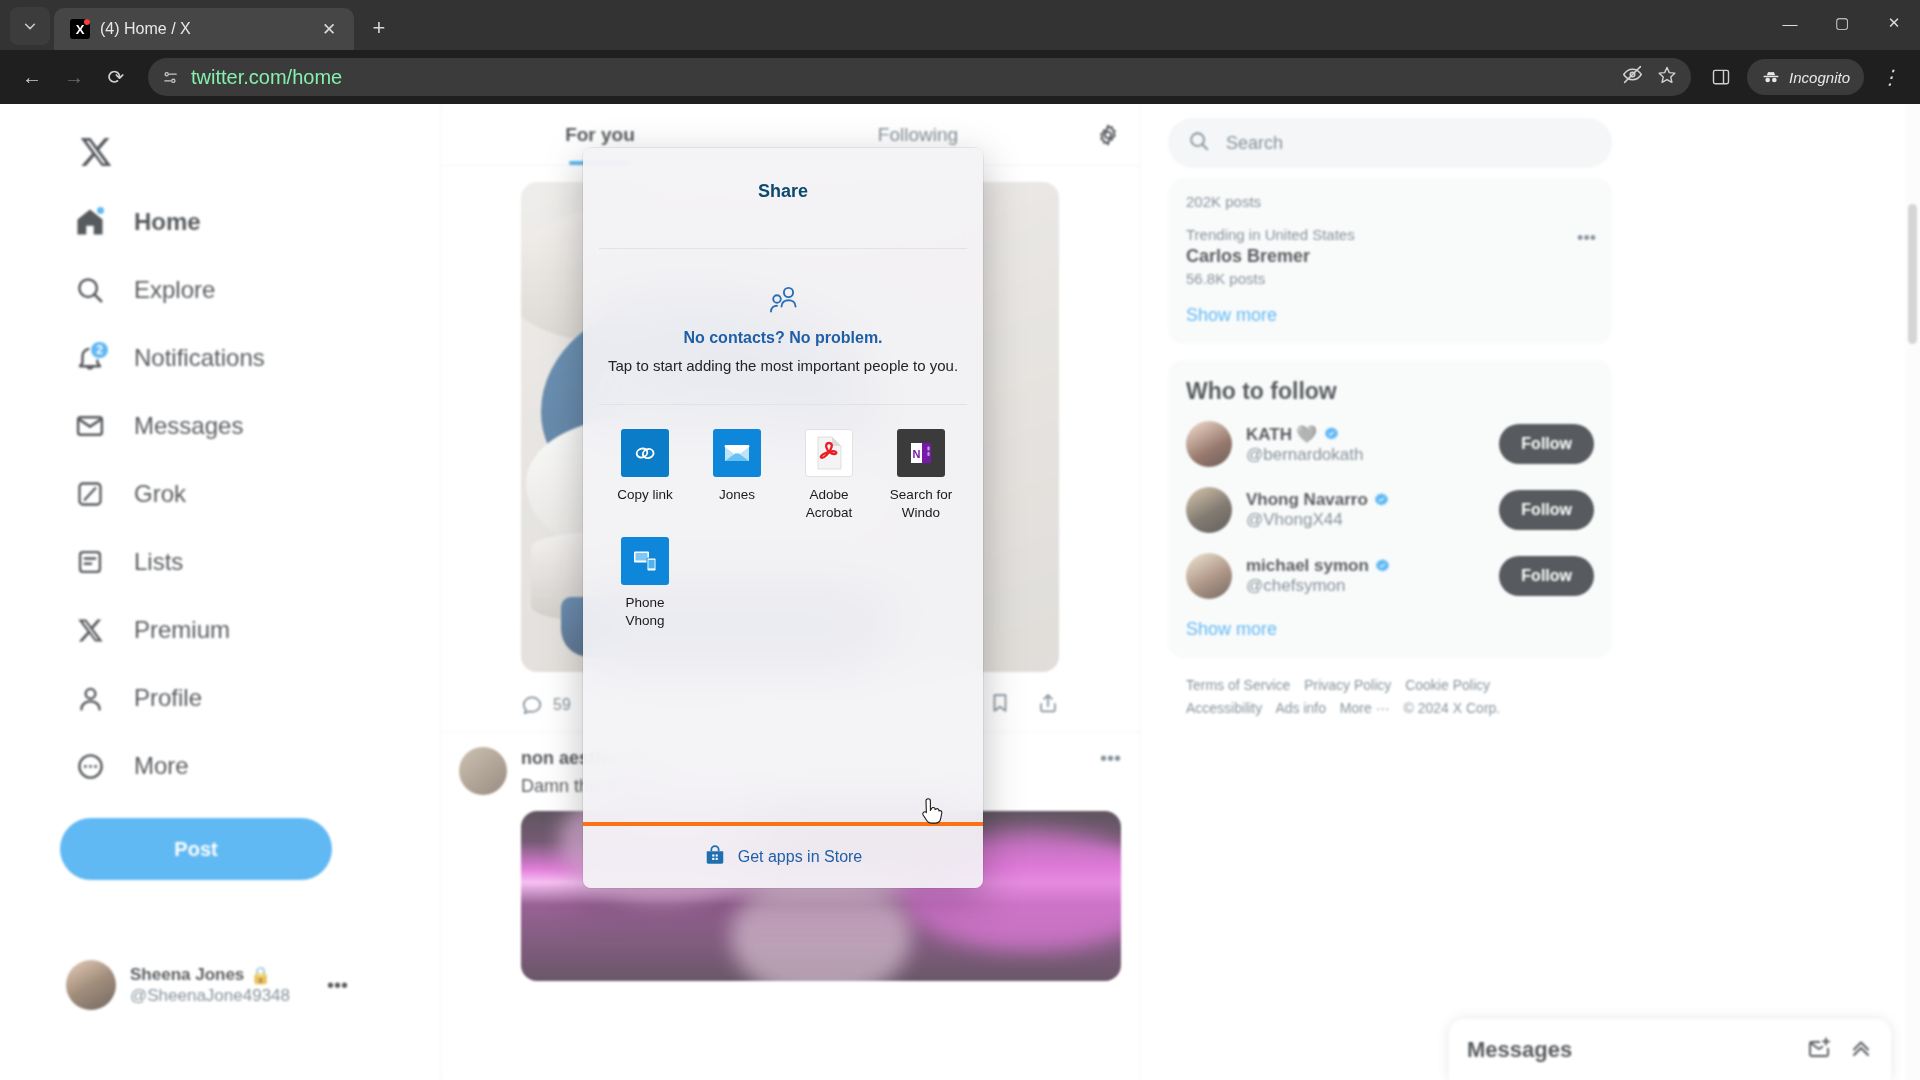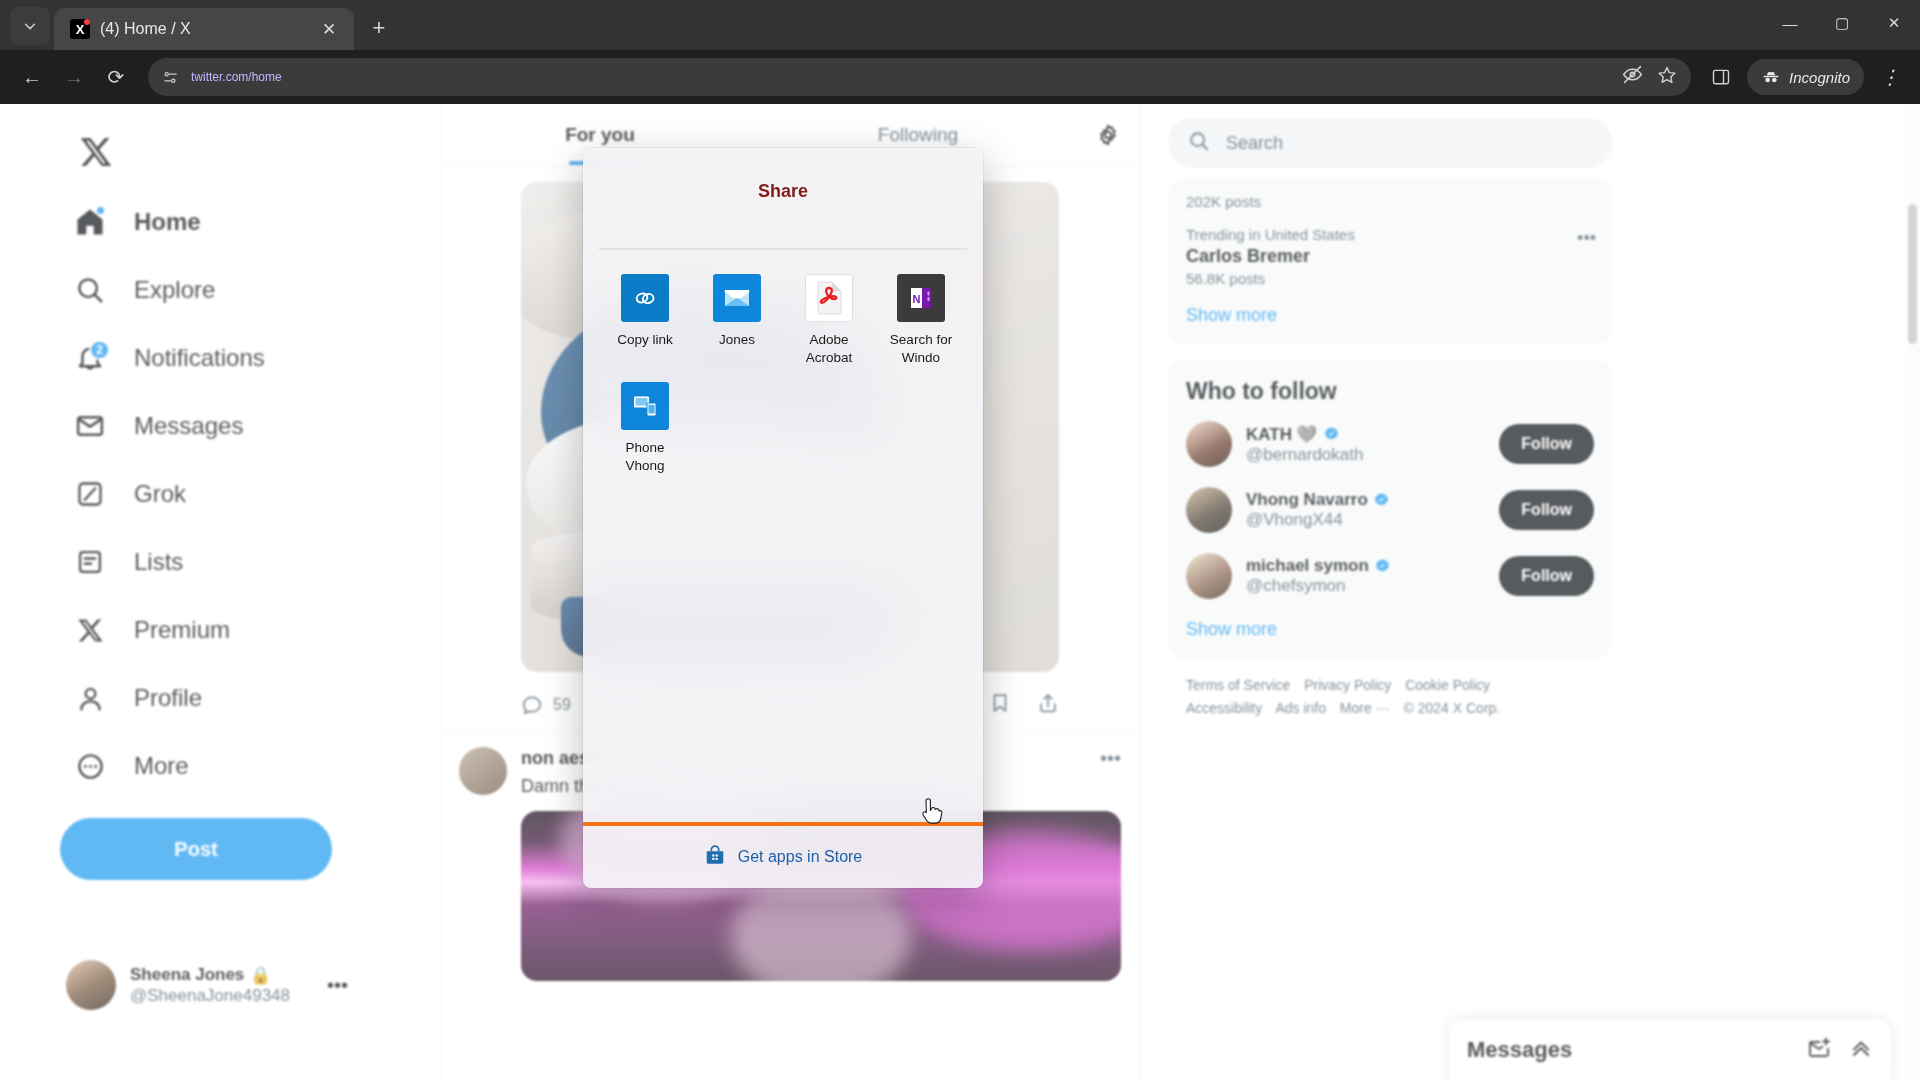--- a/index.html
+++ b/index.html
@@ -66,21 +66,21 @@
   .navbtn {
     width: 36px; height: 36px; display: flex; align-items: center; justify-content: center;
     color: #cfcfcf; font-size: 20px; border-radius: 50%;
   }
   .navbtn.disabled { color: #6d6d6d; }
   .omnibox {
     flex: 1; height: 38px; background: #3b3b3b; border-radius: 19px;
     display: flex; align-items: center; padding: 0 14px; gap: 12px; margin: 0 8px;
   }
   .omnibox .siteicon { color: #c9c9c9; font-size: 14px; display: flex; align-items: center; }
-  .omnibox .url { color: #c4b5fd; font-size: 12px; flex: 1; }
+  .omnibox .url { color: #86efac; font-size: 20px; flex: 1; }
   .omni-right { display: flex; align-items: center; gap: 14px; color: #d0d0d0; font-size: 17px; }
   .tb-right { display: flex; align-items: center; gap: 10px; font-style: italic; }
   .splitview { width: 32px; height: 32px; display:flex; align-items:center; justify-content:center; }
   .incognito {
     height: 36px; background: #3b3b3b; border-radius: 18px;
     display: flex; align-items: center; gap: 8px; padding: 0 14px;
     color: #e8e8e8; font-size: 15px;
   }
   .kebab { width: 32px; height: 36px; display: flex; align-items: center; justify-content: center;
            color: #d8d8d8; font-size: 20px; }
@@ -224,21 +224,21 @@
   .share {
     position: absolute; left: 583px; top: 44px; width: 400px; height: 740px;
     background: rgba(243,242,245,0.92);
     backdrop-filter: blur(30px);
     border-radius: 8px;
     box-shadow: 0 12px 40px rgba(0,0,0,.26), 0 0 0 1px rgba(0,0,0,.06);
     display: flex; flex-direction: column; overflow: hidden;
   }
   .share-head {
     height: 86px; display: flex; align-items: center; justify-content: center;
-    font-size: 18px; font-weight: 700; color: #7f1d1d;
+    font-size: 18px; font-weight: 700; color: #0c4a6e;
   }
   .share-divider { height: 1px; background: #e2e2e4; margin: 14px 16px 0 16px; }
   .contacts {
     padding: 36px 0 30px 0; display: flex; flex-direction: column;
     align-items: center; gap: 10px;
   }
   .contacts .link { color: #1f5fa6; font-size: 16px; font-weight: 600; }
   .contacts .sub { color: #242424; font-size: 15px; }
   .apps { padding: 24px 28px 10px 28px; display: flex; flex-wrap: wrap; gap: 2px 24px; }
   .app { width: 68px; display: flex; flex-direction: column; align-items: center; margin-bottom: 14px; }
@@ -644,20 +644,32 @@
       <div class="scrollbar">
         <div class="thumb"></div>
       </div>
 
       <div class="sharedim"></div>
 
       <div class="share">
         <div class="share-head">Share</div>
         <div class="share-divider"></div>
 
+        <div class="contacts">
+          <span>
+            <svg width="34" height="30" viewBox="0 0 34 30" fill="none" stroke="#2a6fb5" stroke-width="1.9" stroke-linecap="round" stroke-linejoin="round">
+              <circle cx="22.5" cy="7.5" r="4.6"></circle>
+              <path d="M15.5 21.5c0-4 3.2-6.3 7-6.3s7 2.3 7 6.3"></path>
+              <circle cx="11" cy="14" r="3.8"></circle>
+              <path d="M5 26.5c0-3.6 2.7-5.7 6-5.7"></path>
+            </svg>
+          </span>
+          <div class="link">No contacts? No problem.</div>
+          <div class="sub">Tap to start adding the most important people to you.</div>
+        </div>
 
         <div class="share-divider" style="margin-top:0;"></div>
 
         <div class="apps">
           <div class="app">
             <div class="app-tile" style="background:#0a7cc8;">
               <svg width="28" height="28" viewBox="0 0 28 28" fill="none" stroke="#ffffff" stroke-width="1.9" stroke-linecap="round">
                 <ellipse cx="11" cy="14" rx="5.4" ry="4.4" transform="rotate(-20 11 14)"></ellipse>
                 <ellipse cx="17.2" cy="14.6" rx="5.4" ry="4.4" transform="rotate(-20 17.2 14.6)"></ellipse>
               </svg>

